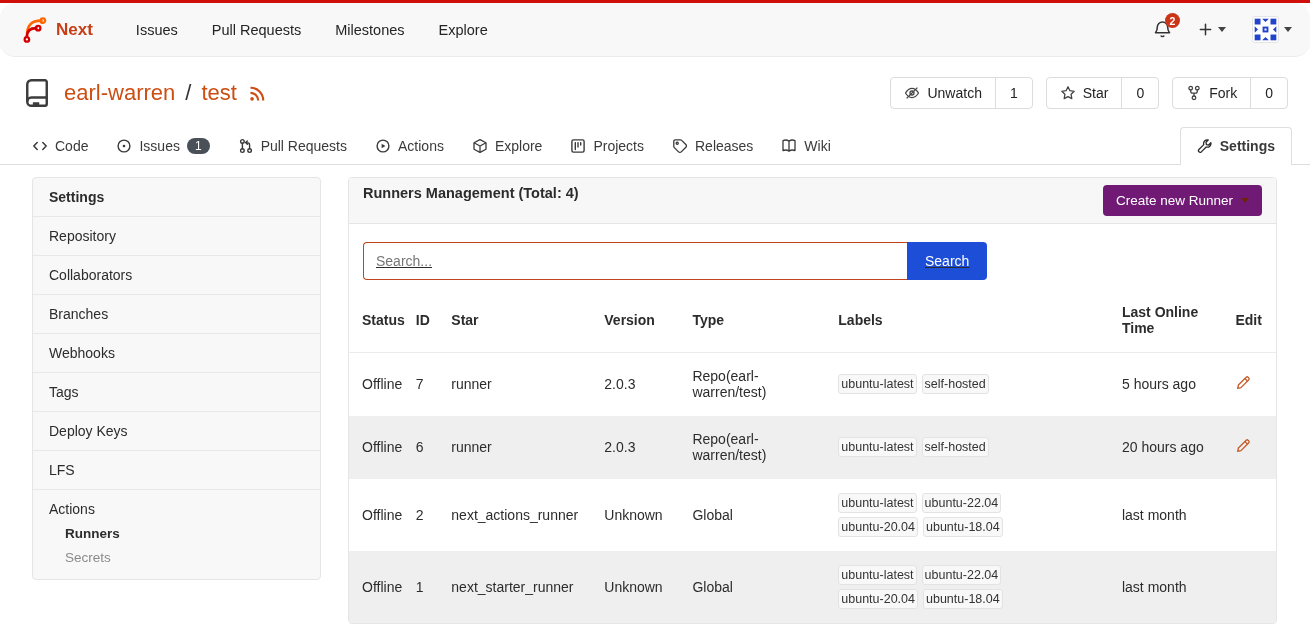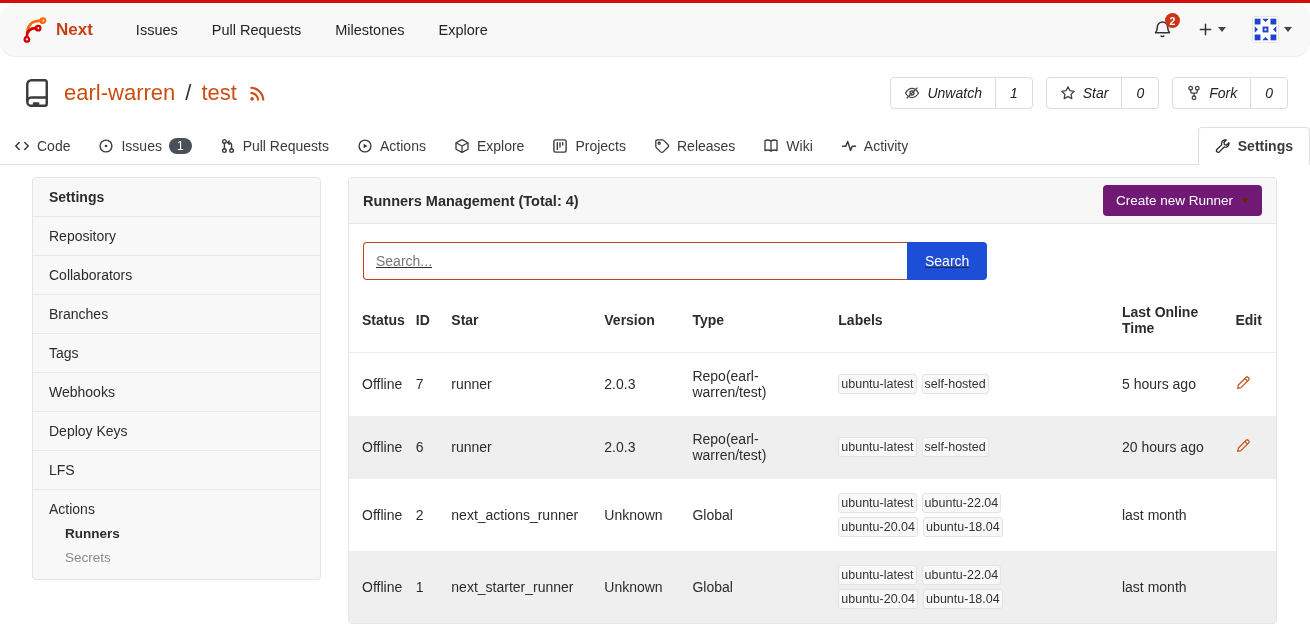--- a/index.html
+++ b/index.html
@@ -23,28 +23,28 @@
   .caret { width:0; height:0; border-left:4px solid transparent; border-right:4px solid transparent;
     border-top:5px solid #444; }
   .avatar { width:27px; height:27px; border-radius:3px; background:#fff; border:1px solid #e4e4e4; }
 
   
   .repo-header { display:flex; align-items:center; padding:20px 22px 14px 22px;text-align:center; }
   .repo-title { display:flex; align-items:center; gap:8px; margin-left:12px;
     font-size:22px; }
   .repo-link { color:#cc4e13; cursor:pointer; }
   .repo-sep { color:#333; margin:0 2px; }
-  .repo-actions { margin-left:auto; display:flex; gap:13px;font-style:italic; }
+  .repo-actions { margin-left:auto; display:flex; gap:13px; }
   .btn-group { display:flex; border:1px solid #dcdcdc; border-radius:4px; background:#fff;
     overflow:hidden; font-size:14px; }
   .btn-main { display:flex; align-items:center; gap:7px; padding:7px 13px; cursor:pointer; color:#242424; }
   .btn-count { padding:7px 14px; border-left:1px solid #dcdcdc; cursor:pointer; color:#242424; }
 
   
-  .tabs { display:flex; align-items:flex-end; padding:0 0; border-bottom:1px solid #dedede; height:42px; }
+  .tabs { display:flex; align-items:flex-end; padding:0 18px; border-bottom:1px solid #dedede; height:42px; }
   .tab { display:flex; align-items:center; gap:7px; font-size:14px; color:#3a3a3a;
     padding:10px 14px; cursor:pointer; }
   .tab-badge { background:#4a5058; color:#fff; font-size:12px; border-radius:9px;
     padding:1px 8px; }
   .tab.active { margin-left:auto; background:#fff; border:1px solid #dedede; border-bottom:none;
     border-radius:4px 4px 0 0; margin-bottom:-1px; padding:10px 16px 11px 16px; font-weight:bold; }
 
   
   .content { display:flex; padding:12px 33px 0 32px; align-items:flex-start; }
 
@@ -53,21 +53,21 @@
   .side-item { padding:11px 16px; font-size:14px; border-bottom:1px solid #e8e8e8; cursor:pointer; color:#2c2c2c; }
   .side-item:last-child { border-bottom:none; }
   .side-header { font-weight:bold; }
   .side-section { padding:11px 16px 14px 16px; font-size:14px; }
   .side-sub { padding:9px 0 0 16px; font-size:13.5px; cursor:pointer; }
   .side-sub.active { font-weight:bold; }
   .side-sub.muted { color:#8a8a8a; }
 
   .panel { flex:1; margin-left:27px; border:1px solid #e5e5e5; border-radius:4px; overflow:hidden; }
   .panel-head { background:#f7f7f7; border-bottom:1px solid #e5e5e5; padding:7px 14px;
-    display:flex; align-items:center; min-height:40px; }
+    display:flex; min-height:40px; }
   .panel-title { font-size:14.5px; font-weight:bold; }
   .create-btn { margin-left:auto; background:#701a75; color:#fff; font-size:13.5px;
     border:none; border-radius:4px; padding:8px 13px; display:flex; align-items:center; gap:8px;
     cursor:pointer; }
   .create-btn .caret { border-top-color:#6f2408; }
 
   .search-row { padding:18px 14px 4px 14px; display:flex;text-decoration:underline; }
   .search-input { width:544px; height:38px; border:1px solid #c0441c; border-right:none;
     border-radius:4px 0 0 4px; padding:0 12px; font-size:14px; outline:none;
     font-family:"Liberation Sans","DejaVu Sans",sans-serif; color:#2c2c2c; }
@@ -279,47 +279,39 @@
     <span>Releases</span>
   </span>
   <span class="tab">
     <span>
       <svg width="16" height="16" viewBox="0 0 16 16" fill="none" stroke="#3a3a3a" stroke-width="1.3" stroke-linejoin="round">
         <path d="M8 3.1 C6.2 1.9 3.9 1.8 2 2.6 V12.6 C3.9 11.8 6.2 11.9 8 13.1 C9.8 11.9 12.1 11.8 14 12.6 V2.6 C12.1 1.8 9.8 1.9 8 3.1 z M8 3.1 V13.1"></path>
       </svg>
     </span>
     <span>Wiki</span>
   </span>
-  <span class="tab">
-    <span>
-      <svg width="16" height="16" viewBox="0 0 16 16" fill="none" stroke="#3a3a3a" stroke-width="1.5" stroke-linecap="round" stroke-linejoin="round">
-        <path d="M1.5 8.2 h3.2 L6.8 3.6 9.5 12.4 11.2 8.2 h3.3"></path>
-      </svg>
-    </span>
-    <span>Activity</span>
-  </span>
   <span class="tab active">
     <span>
       <svg width="16" height="16" viewBox="0 0 16 16" fill="none" stroke="#2c2c2c" stroke-width="1.3" stroke-linejoin="round">
         <path d="M13.8 4.6 a3.6 3.6 0 0 1 -4.6 4.4 L4.3 13.9 a1.7 1.7 0 0 1 -2.4 -2.4 L6.8 6.6 A3.6 3.6 0 0 1 11.2 2 L9 4.2 l.4 2.4 2.4 .4 z"></path>
       </svg>
     </span>
     <span>Settings</span>
   </span>
 </div>
 
 <div class="content">
 
   <div class="sidebar">
     <div class="side-item side-header">Settings</div>
     <div class="side-item">Repository</div>
     <div class="side-item">Collaborators</div>
     <div class="side-item">Branches</div>
+    <div class="side-item">Webhooks</div>
     <div class="side-item">Tags</div>
-    <div class="side-item">Webhooks</div>
     <div class="side-item">Deploy Keys</div>
     <div class="side-item">LFS</div>
     <div class="side-section">
       <div>Actions</div>
       <div class="side-sub active">Runners</div>
       <div class="side-sub muted">Secrets</div>
     </div>
   </div>
 
   <div class="panel">

